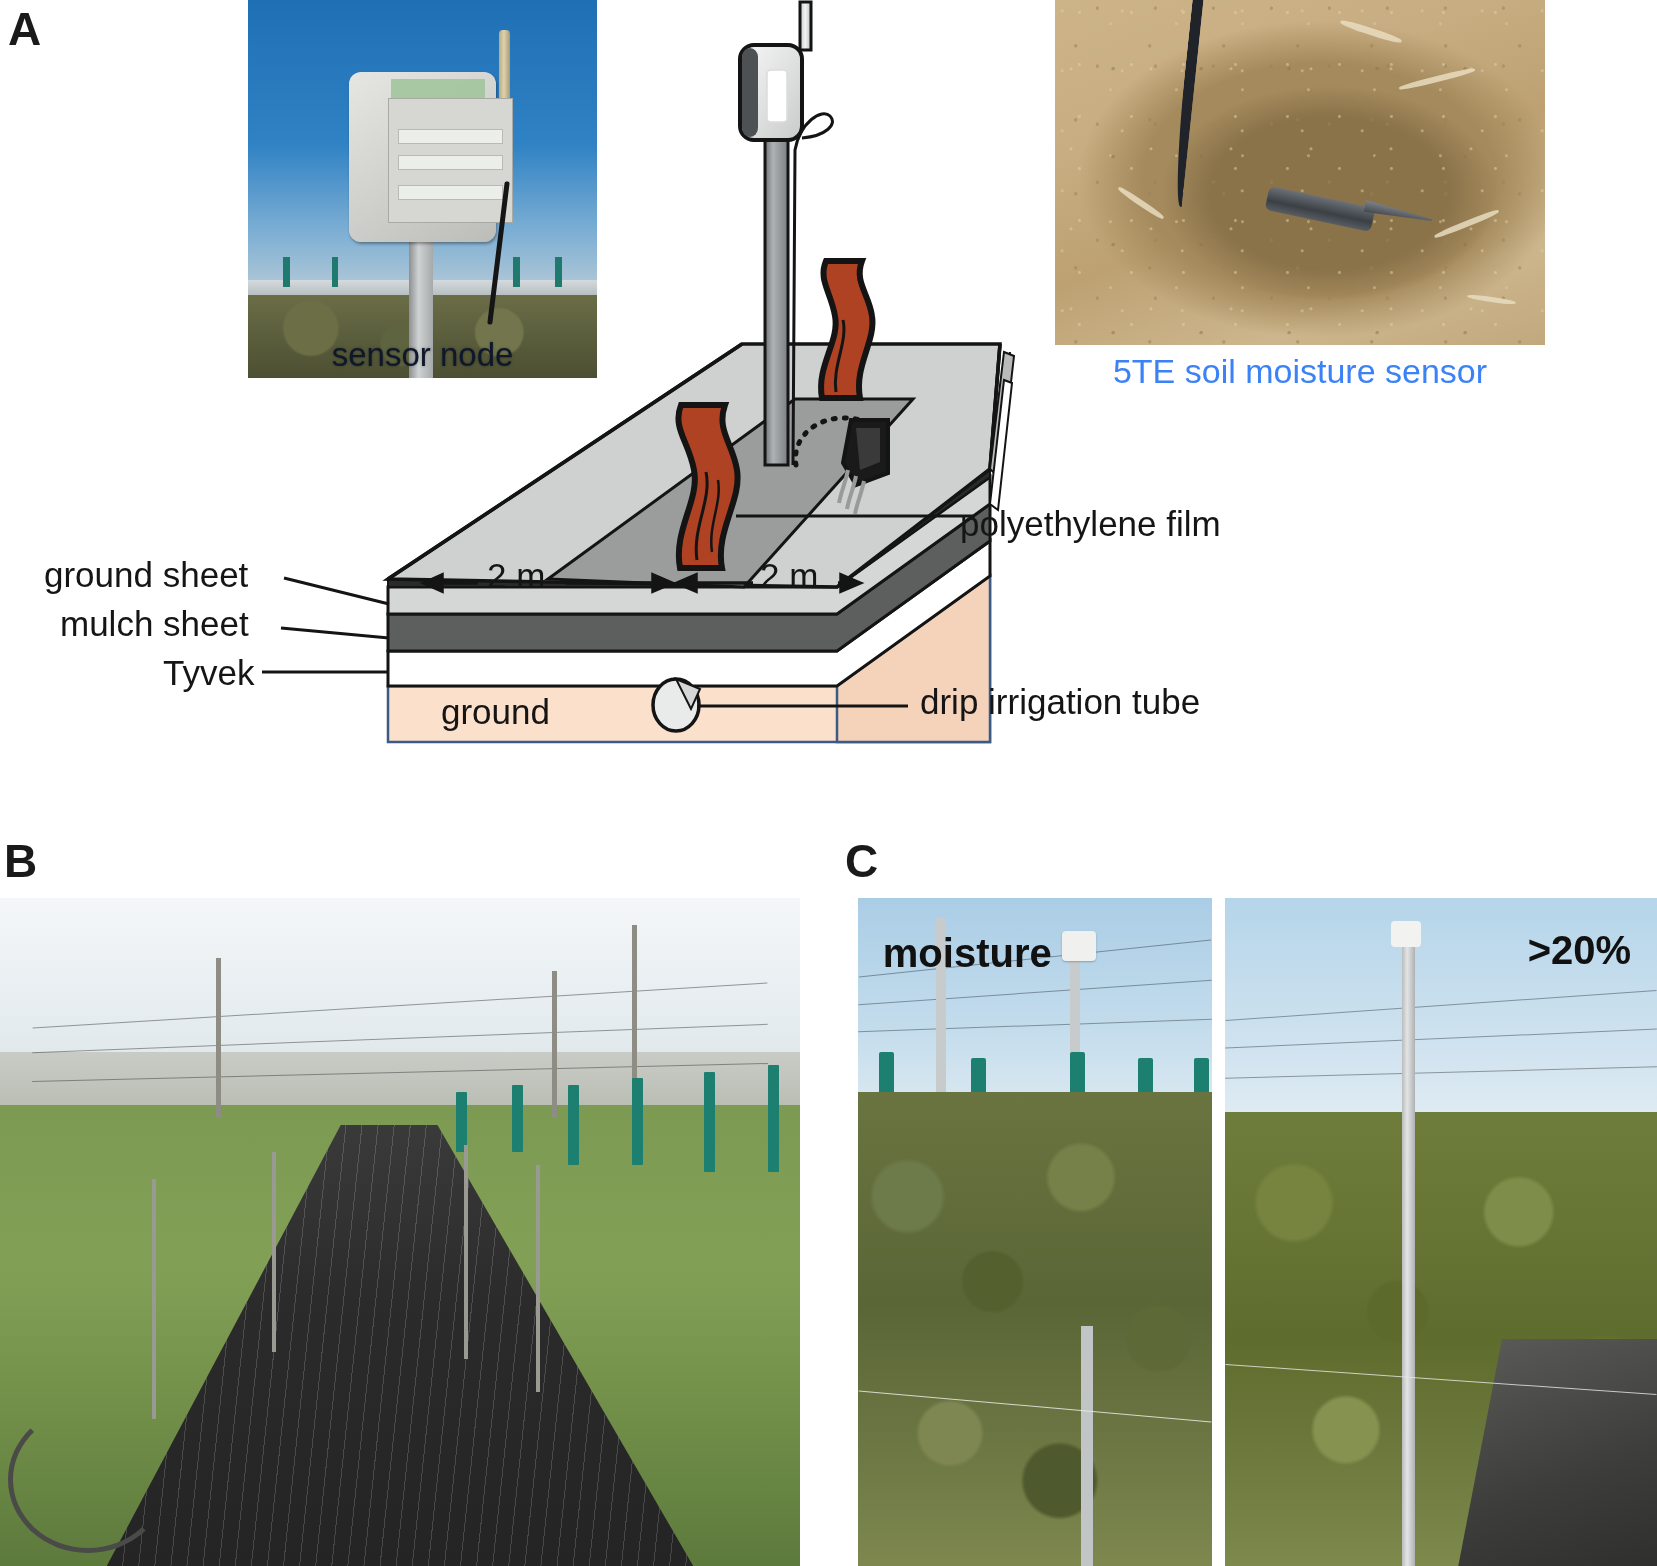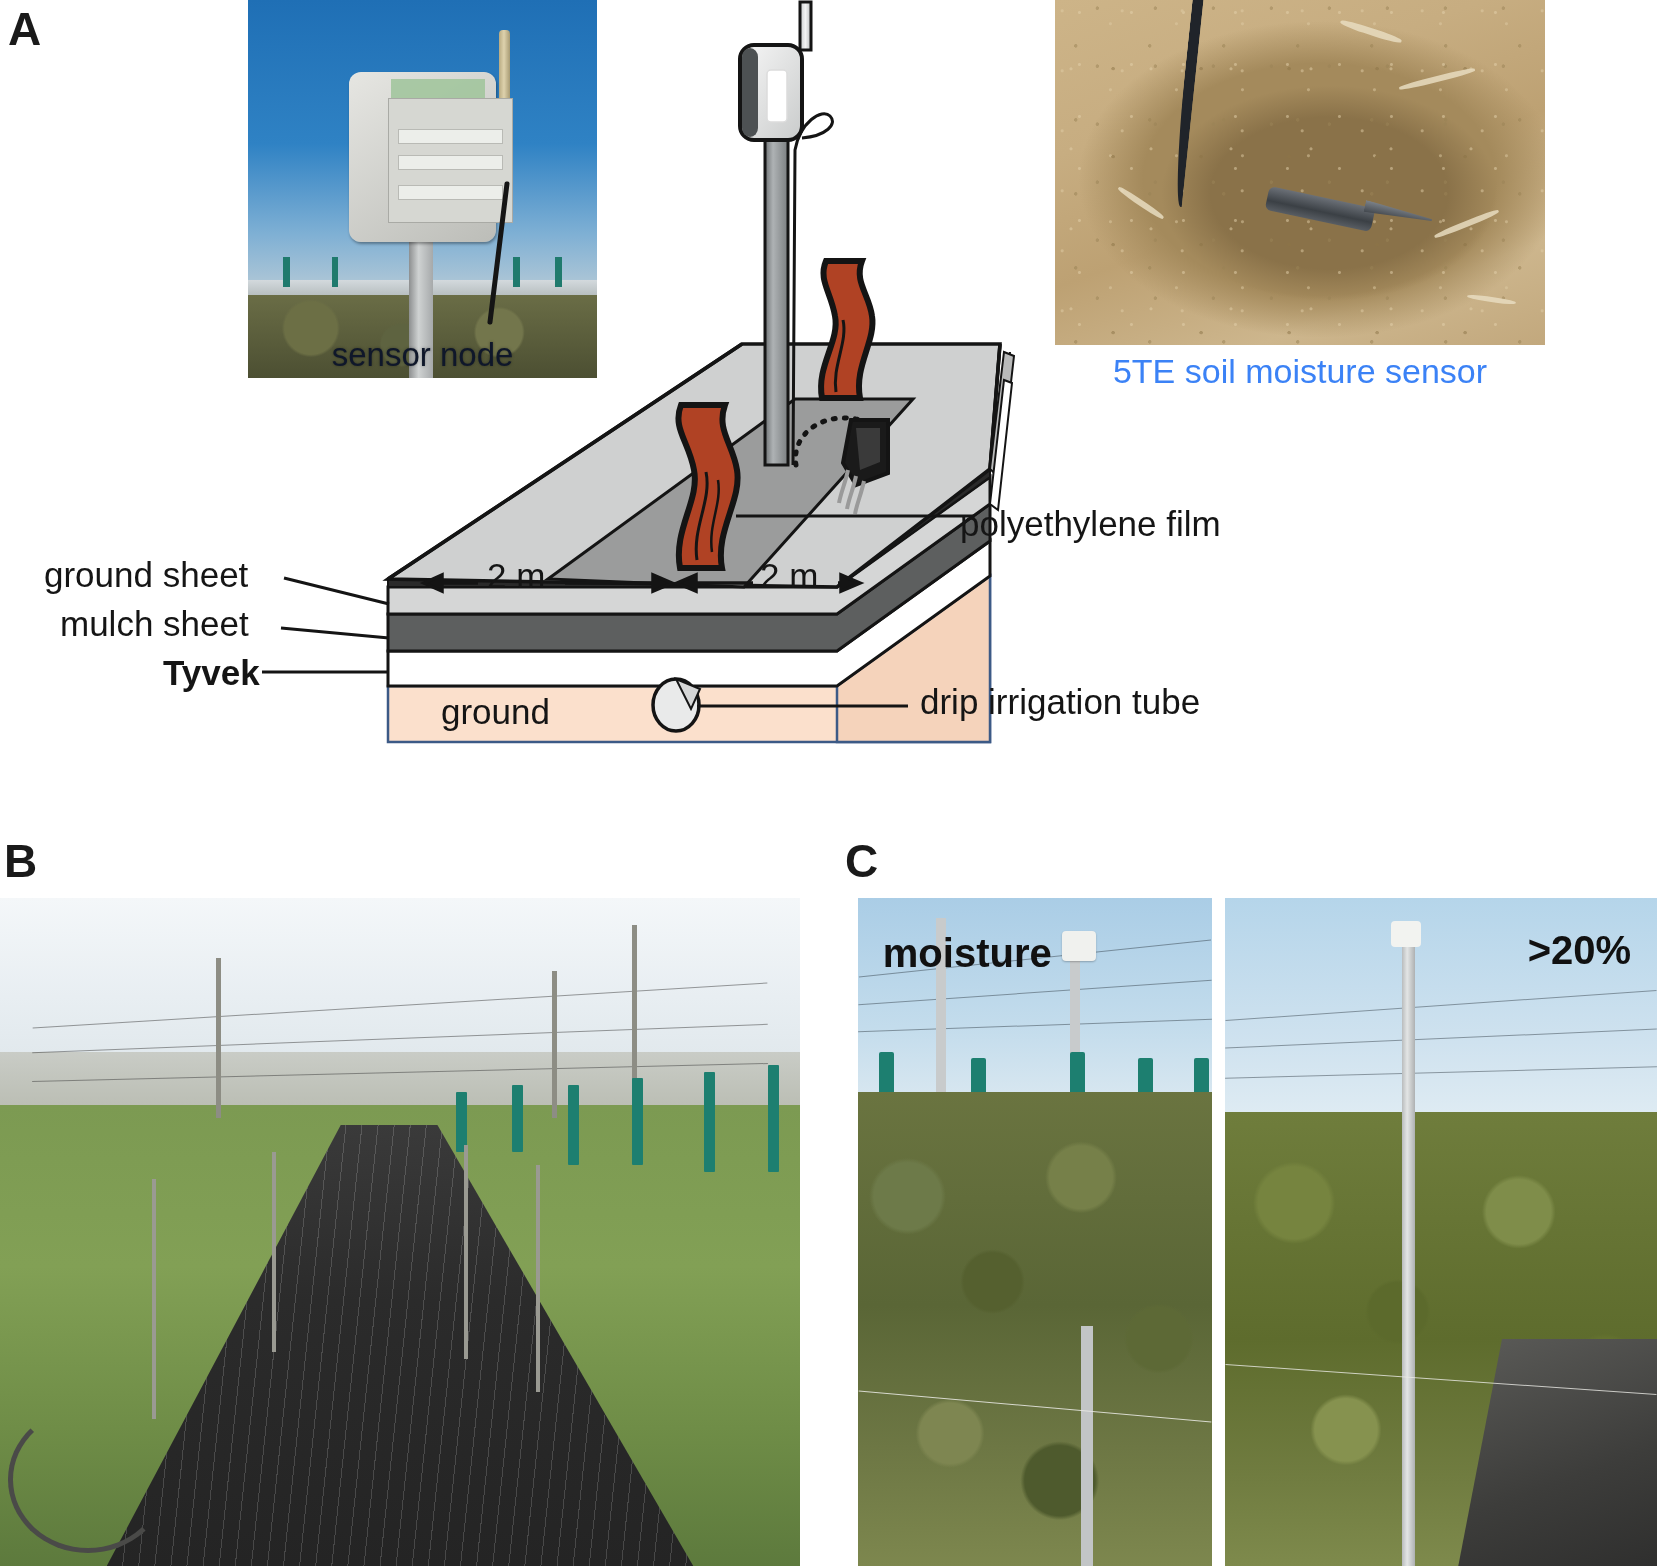--- a/index.html
+++ b/index.html
@@ -158,21 +158,21 @@
   
   #diagram { position:absolute; left:0px; top:0px; width:1657px; height:830px; }
 
   
   .dlabel {
     position:absolute; font-size:35px; color:#151515; white-space:nowrap;
     line-height:1;
   }
   #lab-ground-sheet { left:44px;  top:557px; }
   #lab-mulch-sheet  { left:60px;  top:606px; }
-  #lab-tyvek        { left:163px; top:655px;font-weight:bold; }
+  #lab-tyvek        { left:163px; top:655px; }
   #lab-poly         { left:960px; top:500px;margin-top:6px; }
   #lab-drip         { left:920px; top:684px; }
   #lab-ground-in    { left:441px; top:694px; }
   #lab-2m-left      { left:487px; top:558px; }
   #lab-2m-right     { left:760px; top:558px; }
 </style>
 </head>
 <body>
 
 <div class="panel-letter" id="letter-a">A</div>

